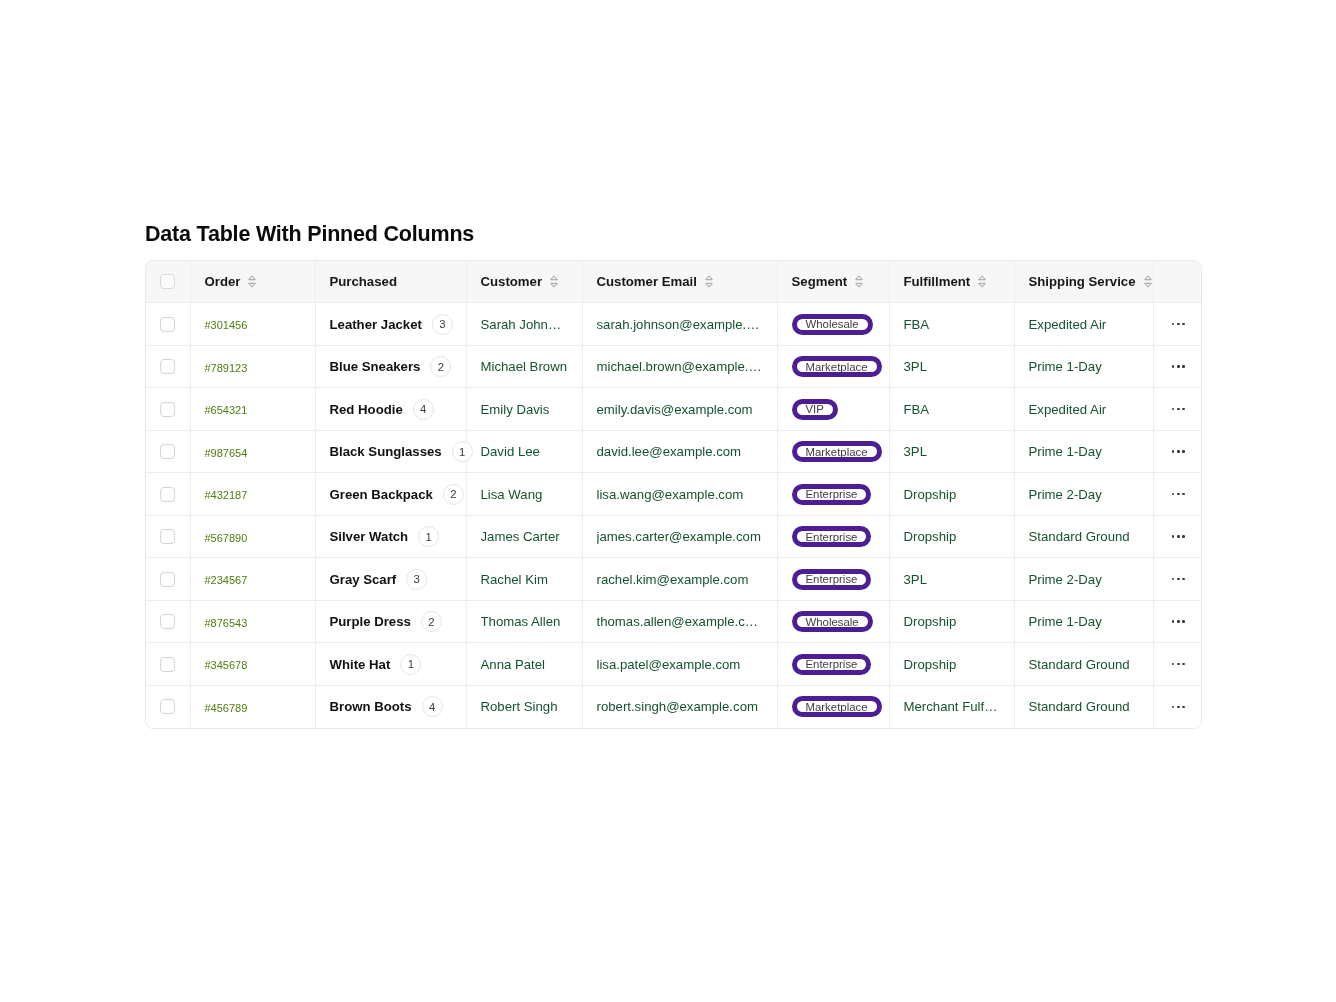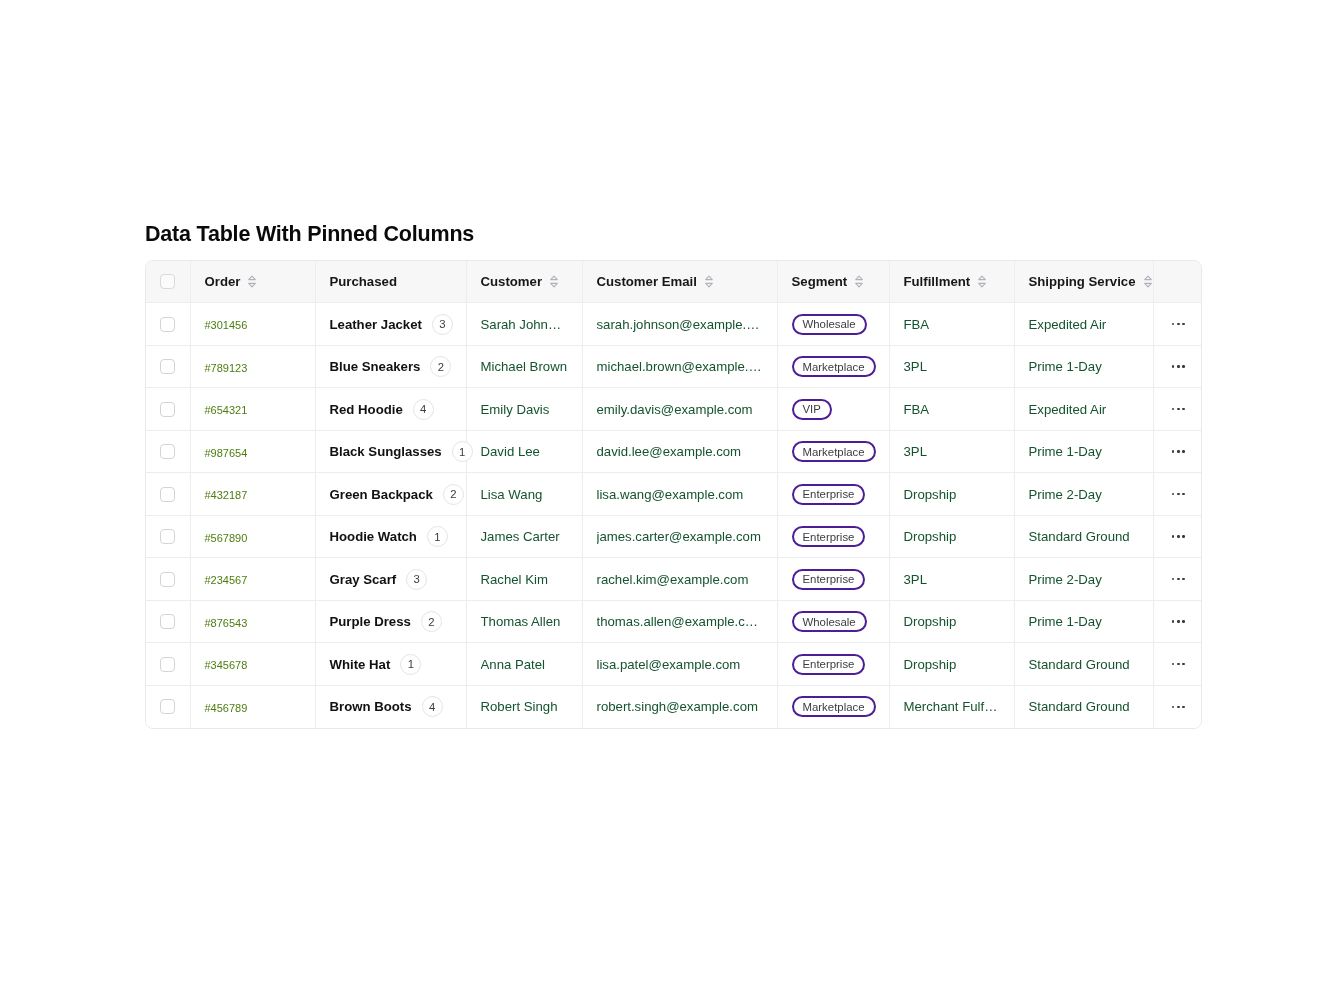--- a/index.html
+++ b/index.html
@@ -152,21 +152,21 @@
     color: #14532d;
     white-space: nowrap;
     overflow: hidden;
     text-overflow: ellipsis;
   }
   .seg-badge {
     display: inline-flex;
     align-items: center;
     height: 21px;
     padding: 0 9px;
-    border: 2px solid #4c1d95;
+    border: 5px solid #4c1d95;
     border-radius: 999px;
     background: #ffffff;
     font-size: 11.4px;
     color: #3c3c42;
     white-space: nowrap;
   }
 
   
   .col-act-cell {
     padding: 0;
@@ -468,21 +468,21 @@
             </tr>
             <tr>
               <td class="cell-check">
                 <span class="ck-holder">
                   <span class="checkbox"></span>
                 </span>
               </td>
               <td><span class="order-cell">#567890</span></td>
               <td>
                 <span class="purchased-cell">
-                  <span class="purchased-name">Hoodie Watch</span>
+                  <span class="purchased-name">Silver Watch</span>
                   <span class="count-badge">1</span>
                 </span>
               </td>
               <td>
                 <div class="customer-cell">James Carter</div>
               </td>
               <td>
                 <div class="email-cell">james.carter@example.com</div>
               </td>
               <td><span class="seg-badge">Enterprise</span></td>

